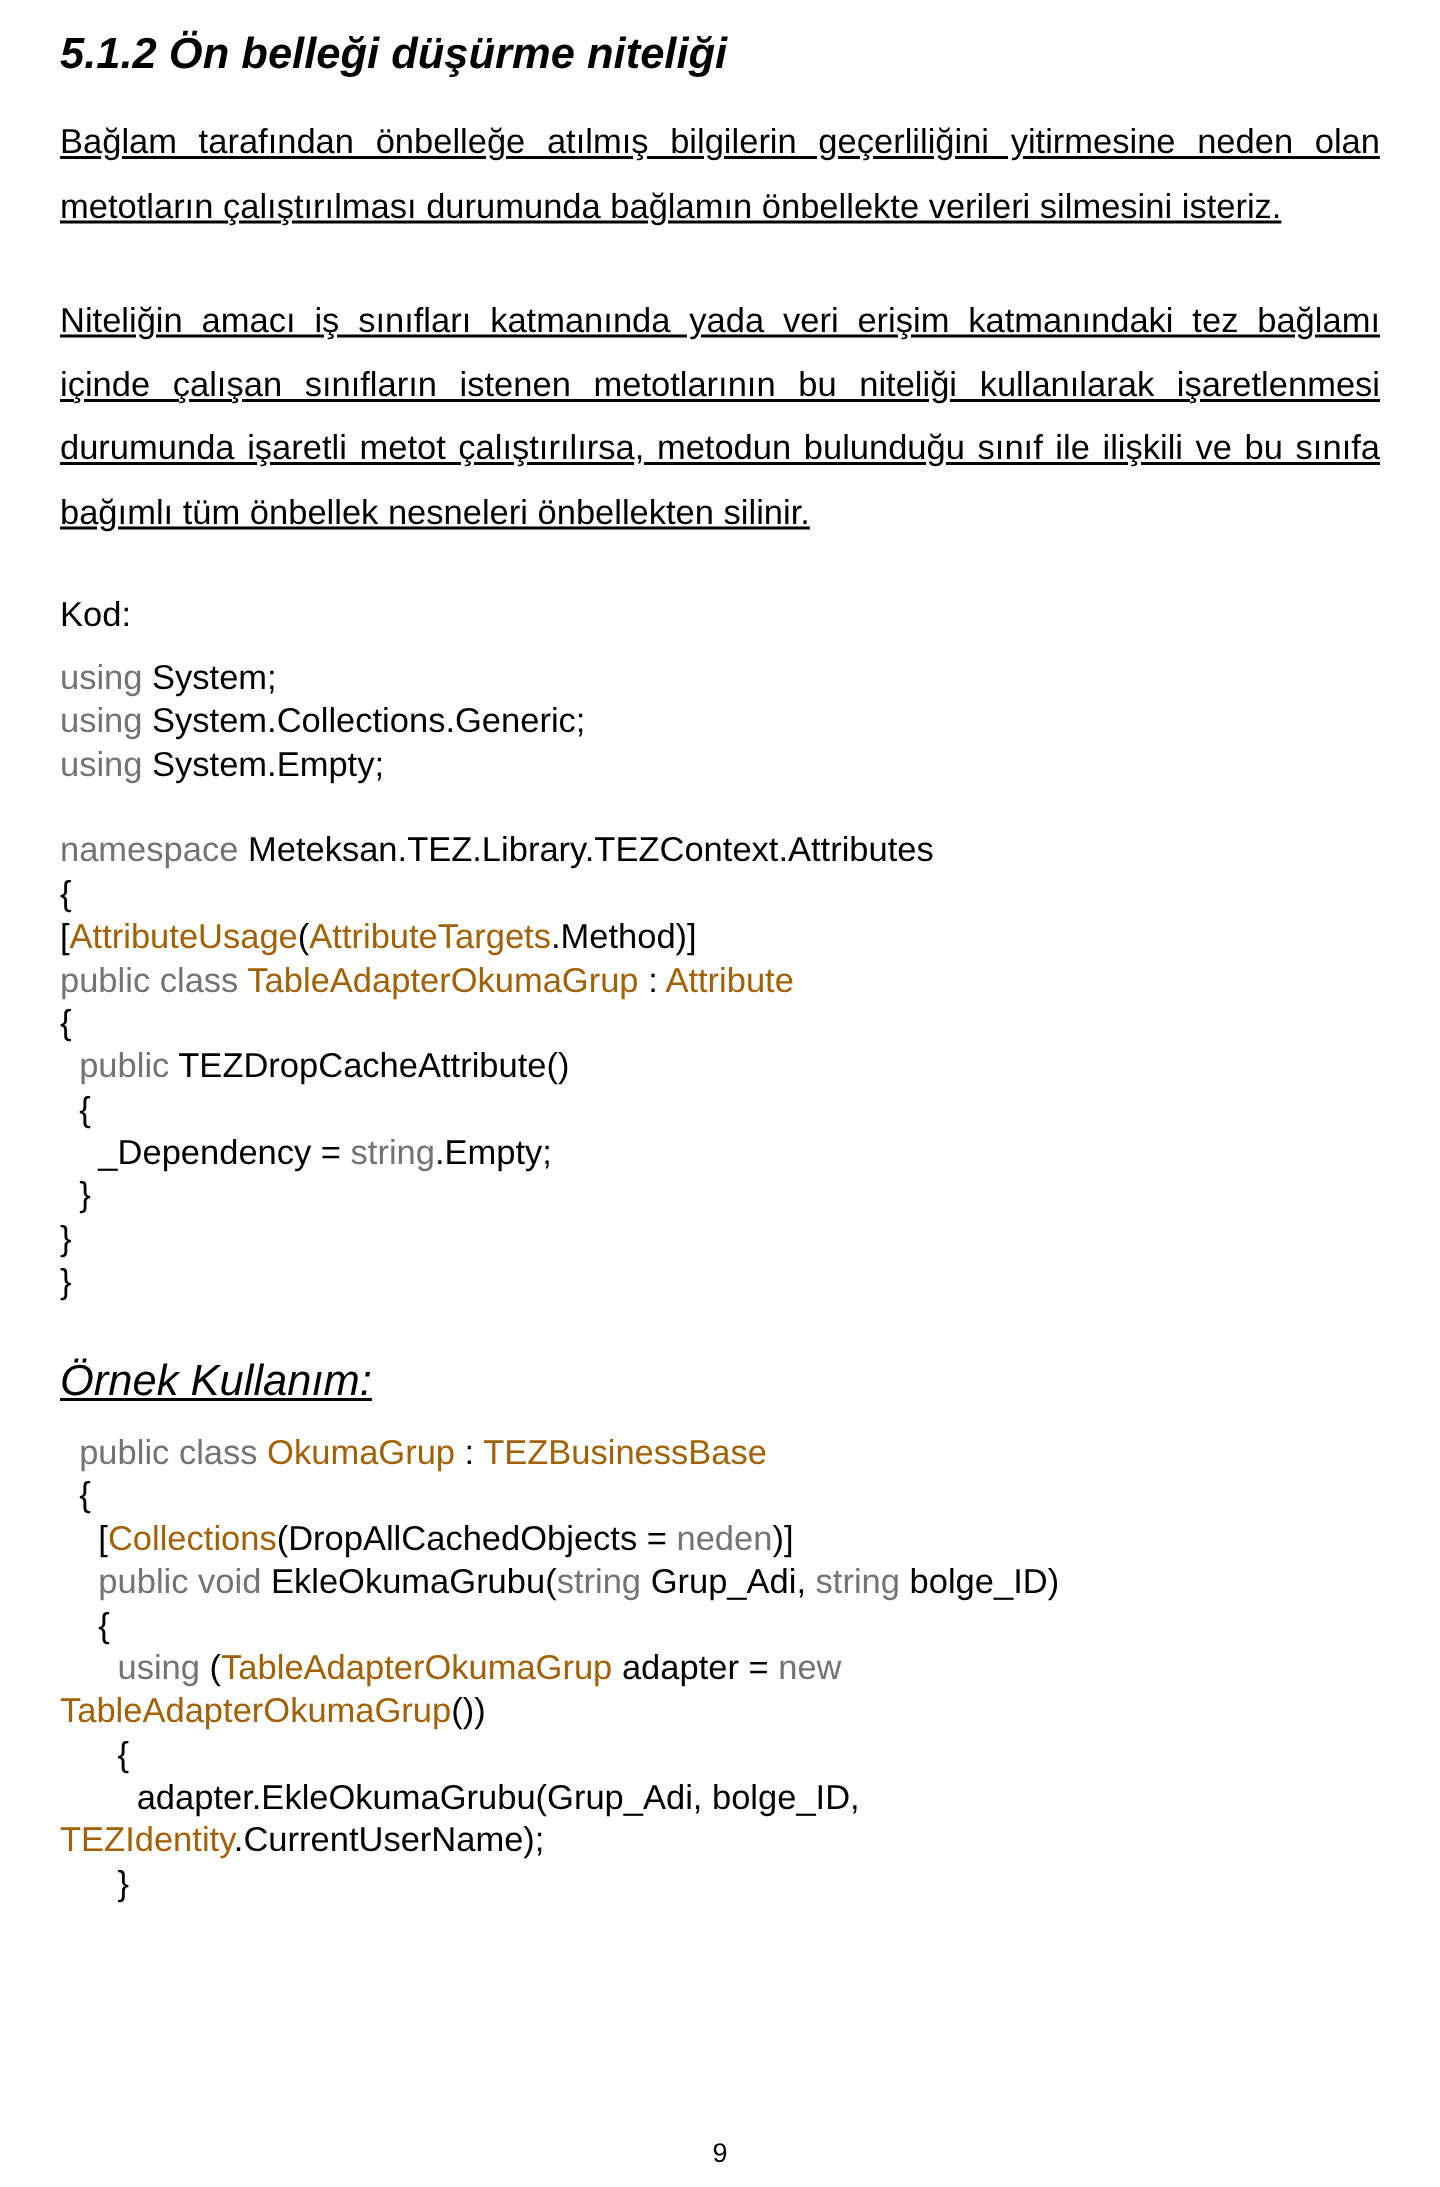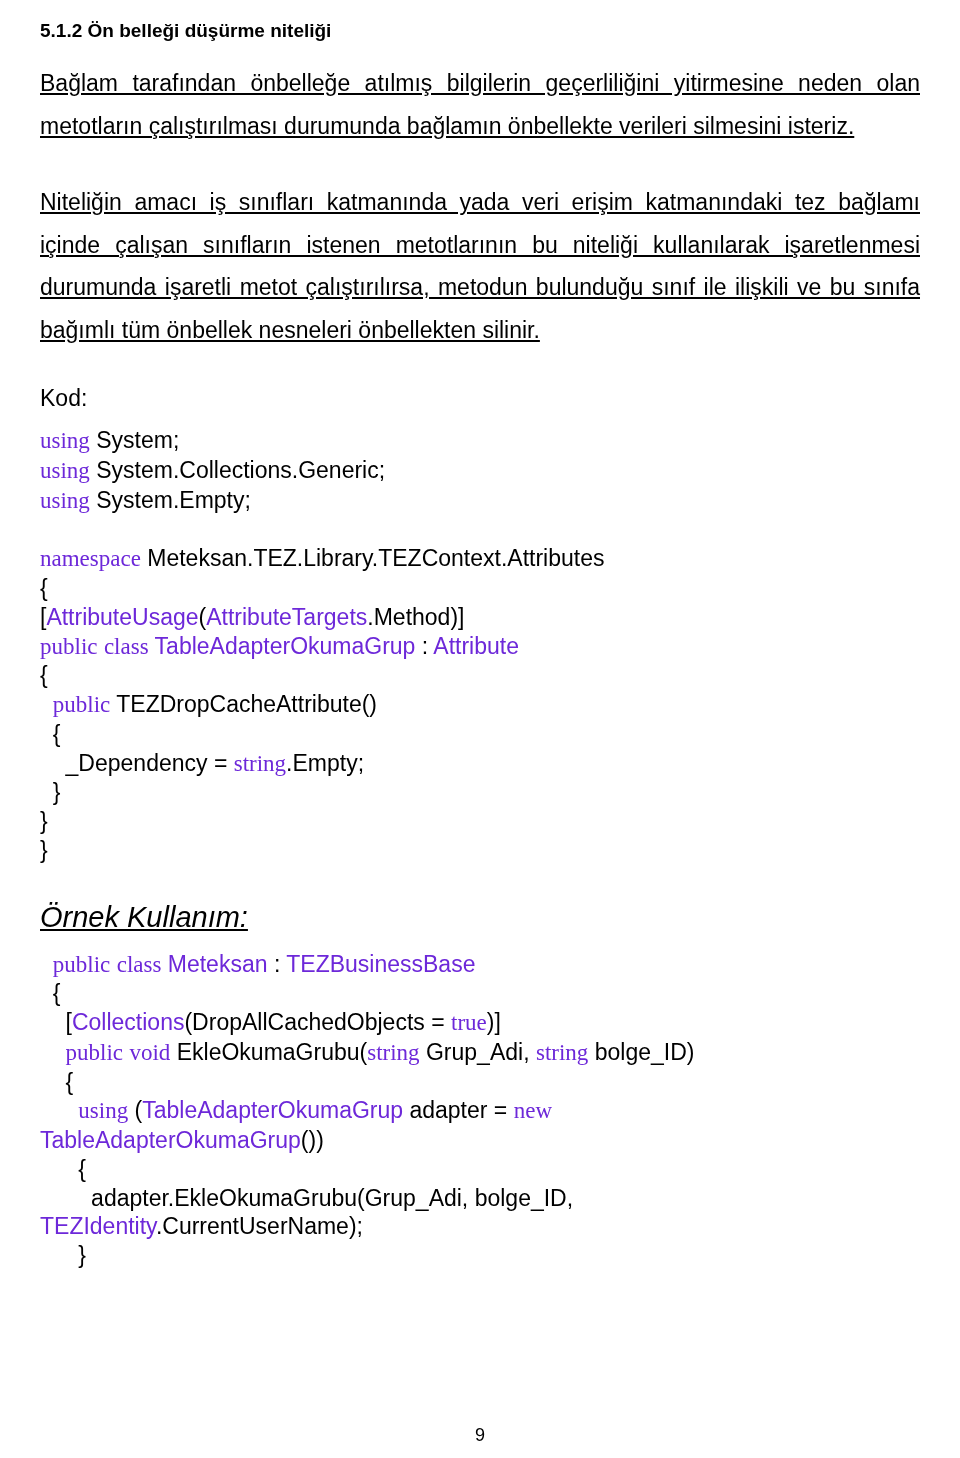--- a/index.html
+++ b/index.html
@@ -10,44 +10,45 @@
   body {
     width: 960px;
     min-height: 1458px;
     font-family: Arial, Helvetica, sans-serif;
     color: #000000;
     box-sizing: border-box;
     padding: 20px 40px 30px 40px;
     position: relative;
   }
   .section-heading {
-    font-size: 19px;
+    font-size: 29px;
     font-weight: bold;
     margin-bottom: 20px;
+    font-style: italic;
   }
   .body-text {
     font-size: 23px;
     line-height: 1.85;
     text-align: justify;
     margin-bottom: 34px;
     text-decoration: underline;
   }
   .subheading {
     font-size: 23px;
     margin-bottom: 14px;
   }
   .code-block {
     font-size: 23px;
     line-height: 1.25;
     white-space: pre;
     font-family: Arial, Helvetica, sans-serif;
     margin-bottom: 36px;
   }
-  .kw   { color: #6d28d9; font-family: Liberation Serif, serif; }
-  .type { color: #6d28d9; }
+  .kw   { color: #737373; }
+  .type { color: #a16207; }
   .underline-italic {
     font-size: 29px;
     font-style: italic;
     text-decoration: underline;
     margin-bottom: 16px;
   }
   .page-number {
     position: absolute;
     bottom: 12px;
     left: 0;
@@ -78,23 +79,23 @@
 <span>{</span>
   <span class="kw">public</span><span> TEZDropCacheAttribute()</span>
   <span>{</span>
 <span>    _Dependency = </span><span class="kw">string</span><span>.Empty;</span>
   <span>}</span>
 <span>}</span>
 <span>}</span></div>
 
 <div class="underline-italic">Örnek Kullanım:</div>
 
-<div class="code-block">  <span class="kw">public</span> <span class="kw">class</span> <span class="type">Meteksan</span><span> : </span><span class="type">TEZBusinessBase</span>
+<div class="code-block">  <span class="kw">public</span> <span class="kw">class</span> <span class="type">OkumaGrup</span><span> : </span><span class="type">TEZBusinessBase</span>
   <span>{</span>
-    [<span class="type">Collections</span><span>(DropAllCachedObjects = </span><span class="kw">true</span><span>)]</span>
+    [<span class="type">Collections</span><span>(DropAllCachedObjects = </span><span class="kw">neden</span><span>)]</span>
     <span class="kw">public</span> <span class="kw">void</span><span> EkleOkumaGrubu(</span><span class="kw">string</span><span> Grup_Adi, </span><span class="kw">string</span><span> bolge_ID)</span>
     <span>{</span>
       <span class="kw">using</span> (<span class="type">TableAdapterOkumaGrup</span><span> adapter = </span><span class="kw">new</span>
 <span class="type">TableAdapterOkumaGrup</span><span>())</span>
       <span>{</span>
 <span>        adapter.EkleOkumaGrubu(Grup_Adi, bolge_ID,</span>
 <span class="type">TEZIdentity</span><span>.CurrentUserName);</span>
       <span>}</span></div>
 
 <div class="page-number">9</div>

